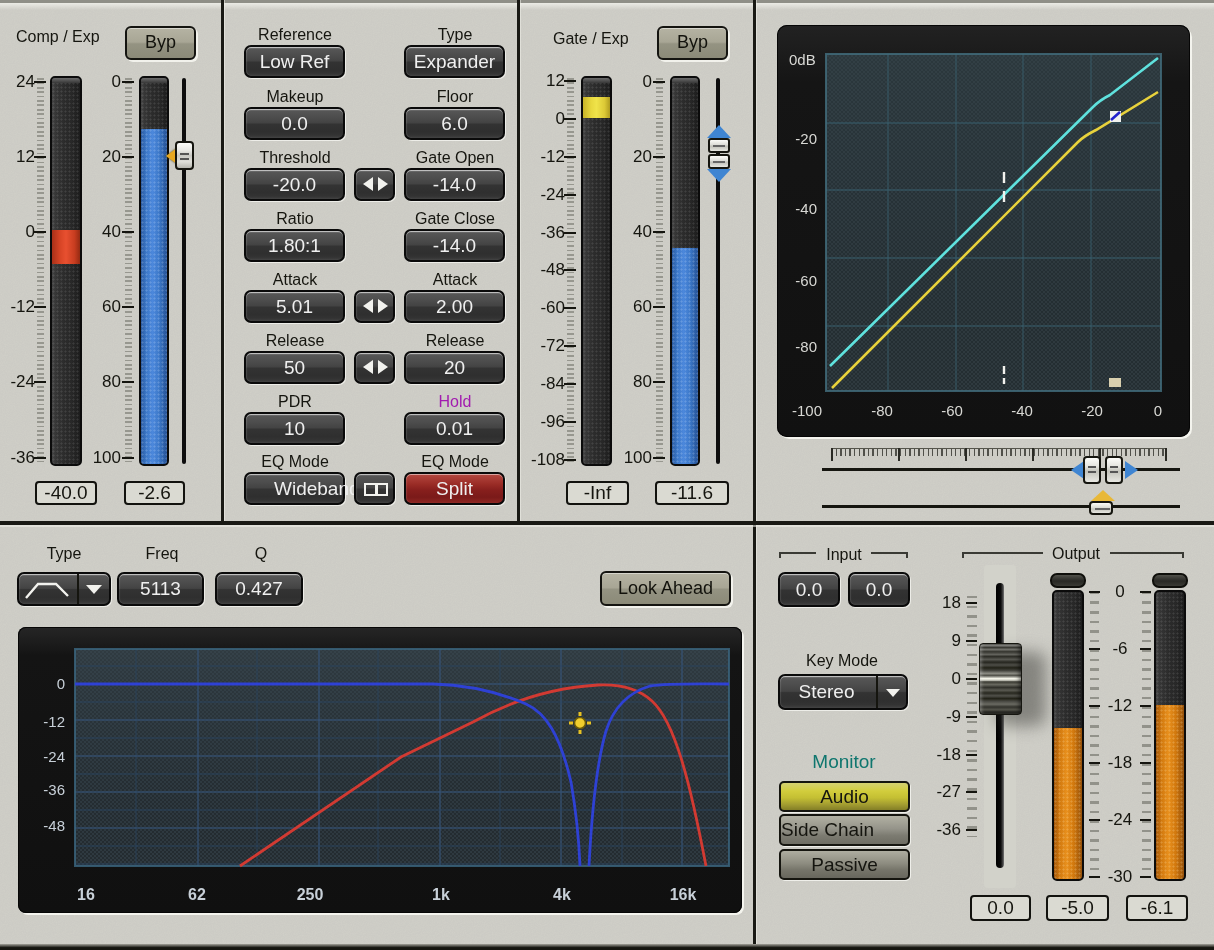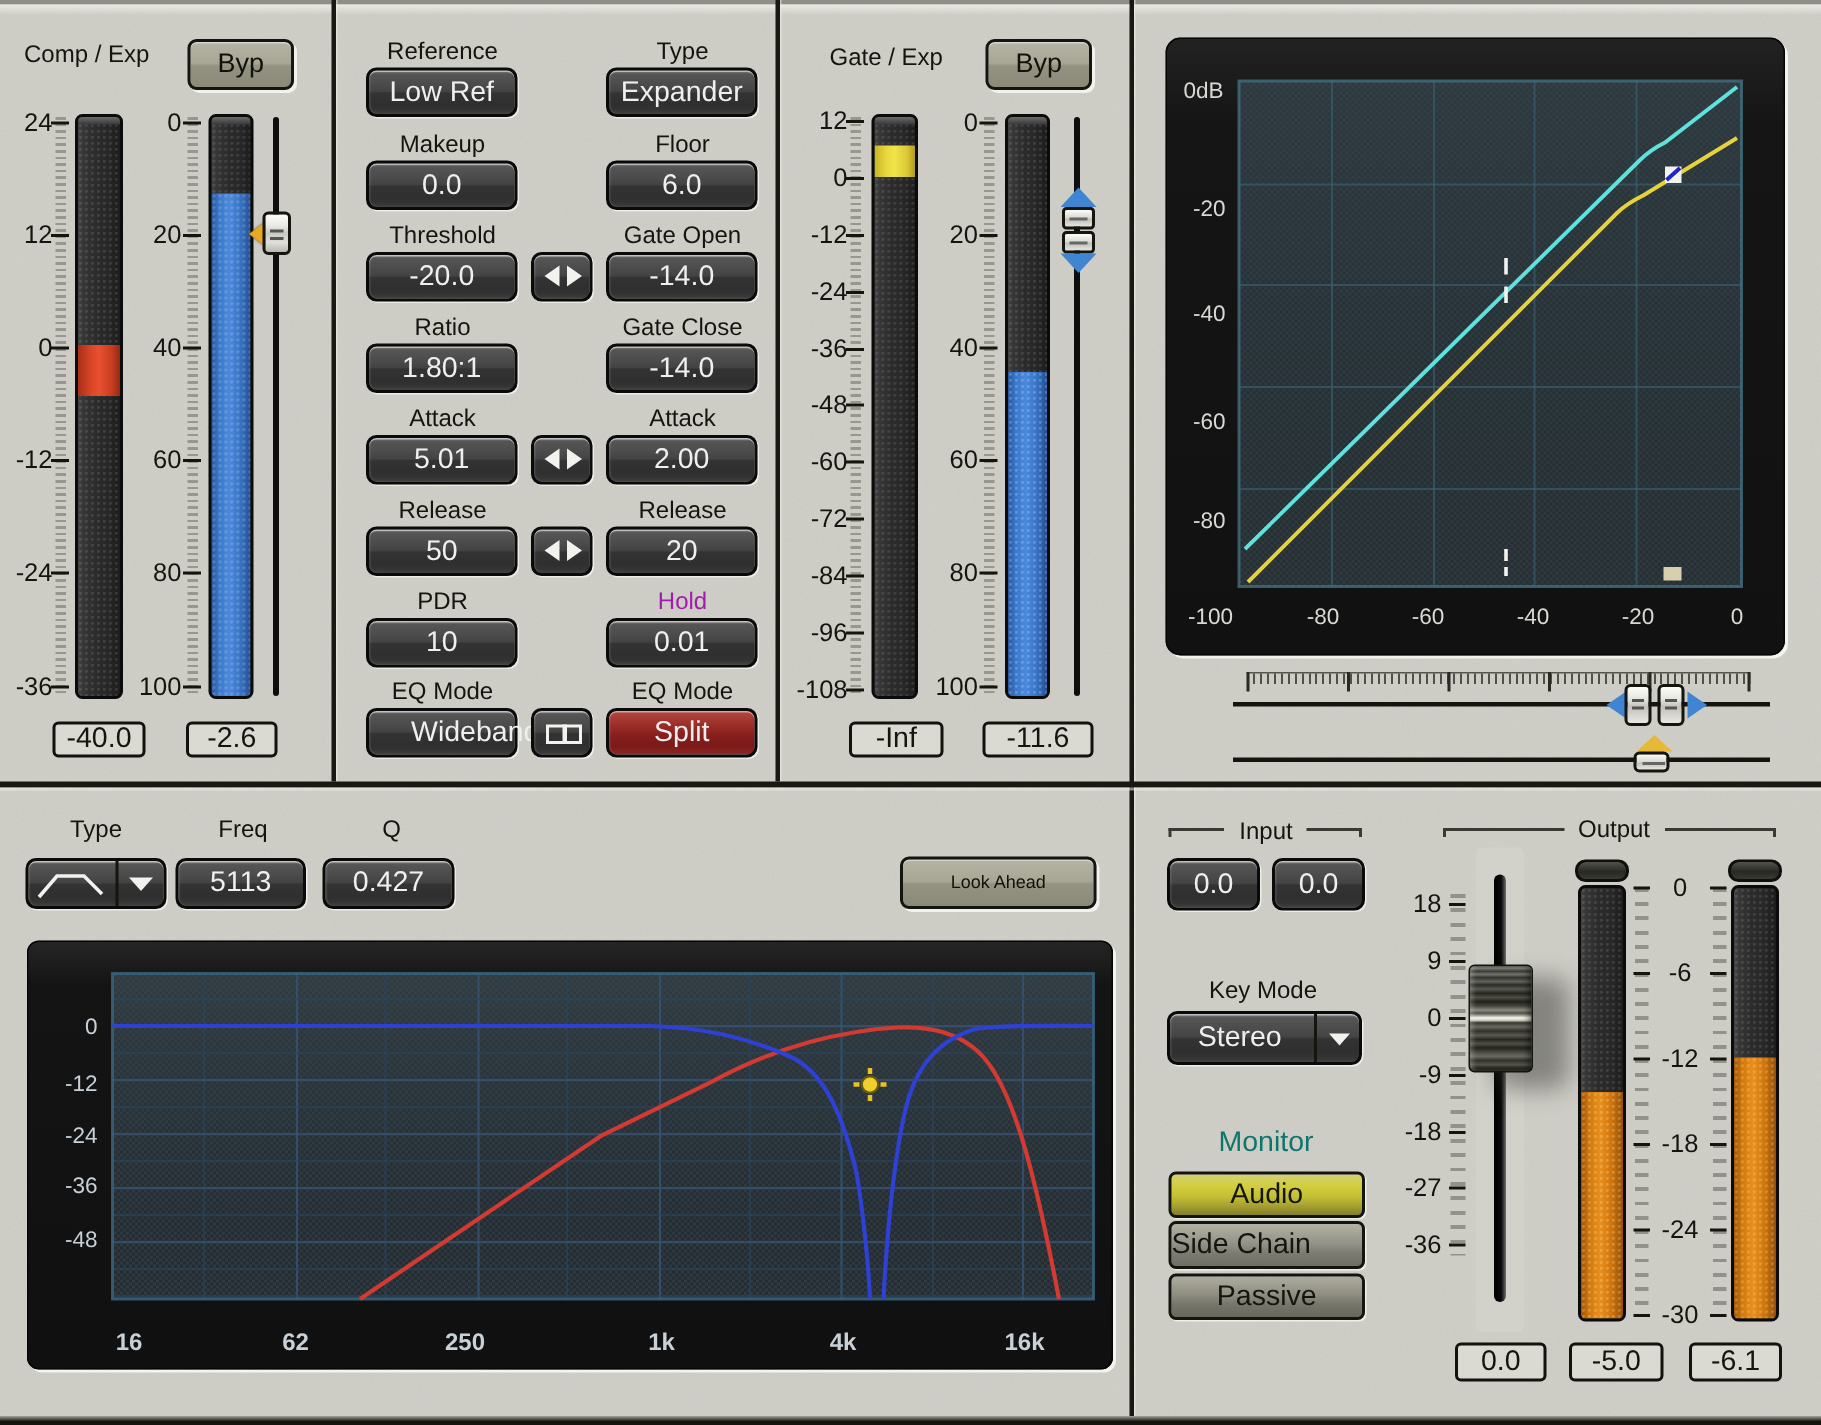--- a/index.html
+++ b/index.html
@@ -280,21 +280,21 @@
 <div class="lab" style="left:171px;top:545px;width:180px;font-size:16px;color:#15150f">Q</div>
 <div class="pbtn" style="left:17px;top:572px;width:94px;height:34px">
 <svg class="abs" style="left:4px;top:6px" width="52" height="20" viewBox="0 0 52 20">
 <path d="M3,18 L15,4 L33,4 L45,16" fill="none" stroke="#f2f2ee" stroke-width="2.4"></path>
         </svg>
 <div class="abs" style="left:58px;top:0px;width:2px;height:30px;background:#15150f"></div>
 <div class="abs" style="left:67px;top:11px;width:0;height:0;border-left:8px solid transparent;border-right:8px solid transparent;border-top:9px solid #f2f2ee"></div>
       </div>
 <div class="pbtn" style="left:117px;top:572px;width:87px;height:34px;line-height:30px;">5113</div>
 <div class="pbtn" style="left:215px;top:572px;width:88px;height:34px;line-height:30px;">0.427</div>
-<div class="obtn" style="left:600px;top:571px;width:131px;height:35px;line-height:30px;font-size:12px">Look Ahead</div>
+<div class="obtn" style="left:600px;top:571px;width:131px;height:35px;line-height:30px;font-size:18px">Look Ahead</div>
 <div class="abs" style="left:18px;top:627px;width:724px;height:286px;border-radius:8px;
 background:linear-gradient(180deg,#262626 0,#141414 10%,#101010 100%);
 box-shadow:2px 2px 0 rgba(248,248,242,.9), inset 0 0 0 1px #060606"></div>
 <svg class="abs" style="left:18px;top:627px" width="724" height="286" viewBox="0 0 724 286">
 <defs>
           <pattern id="hatch2" width="4" height="4" patternUnits="userSpaceOnUse">
 <rect width="4" height="4" fill="#242c31"></rect>
             <rect x="0" y="0" width="2" height="2" fill="#2f3a41"></rect>
             <rect x="2" y="2" width="2" height="2" fill="#2f3a41"></rect>
           </pattern>

